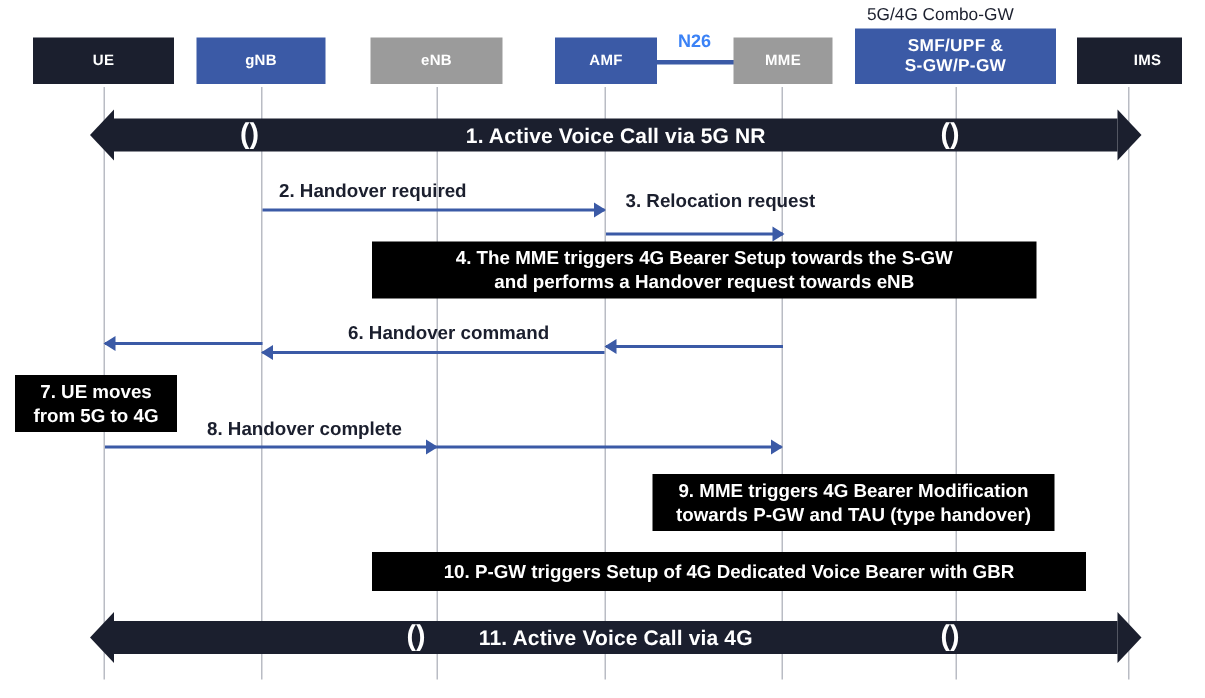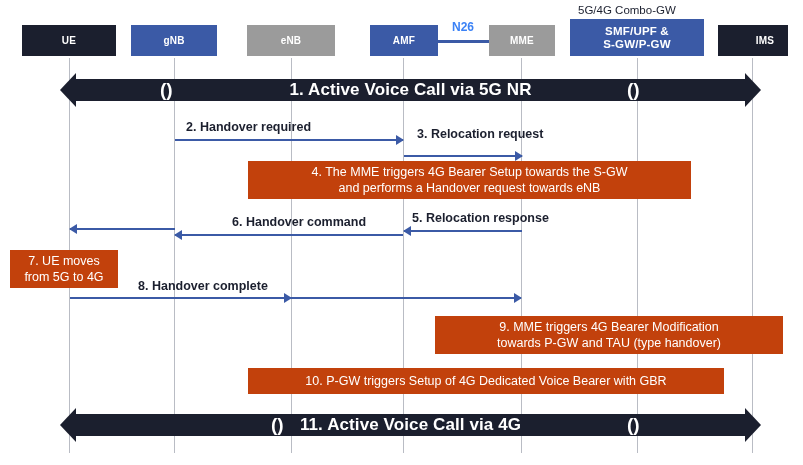--- a/index.html
+++ b/index.html
@@ -68,35 +68,35 @@
   .bigbar .cap{
     position:absolute;top:-6px;width:0;height:0;
     border-top:17px solid transparent;
     border-bottom:17px solid transparent;
   }
   .bigbar .capL{left:-16px;border-right:16px solid #1b1f2e;}
   .bigbar .capR{right:-16px;border-left:16px solid #1b1f2e;}
   .bigbar .txt{
     position:absolute;width:100%;top:0;height:22px;
     display:flex;align-items:center;justify-content:center;
-    color:#ffffff;font-weight:bold;font-size:17px;
+    color:#ffffff;font-weight:bold;font-size:14px;
     letter-spacing:.1px;
   }
   .tick{
     position:absolute;
     color:#ffffff;font-size:19px;font-weight:bold;
     line-height:22px;
   }
 
   
   .note{
     position:absolute;
-    background:#c2410c;
+    background:#000000;
     color:#ffffff;
-    font-weight:normal;
+    font-weight:bold;
     font-size:12.5px;
     line-height:1.3;
     display:flex;align-items:center;justify-content:center;
     text-align:center;
     box-sizing:border-box;
     padding:2px 6px;
     white-space:pre-line;
   }
 
   
@@ -178,21 +178,20 @@
   </div>
   <div class="msglabel" style="left:417px;top:127px;">3. Relocation request</div>
 
   <div class="note" style="left:248px;top:161px;width:443px;height:38px;">4. The MME triggers 4G Bearer Setup towards the S-GW
 and performs a Handover request towards eNB</div>
 
   <div class="msg blue" style="left:404px;top:230px;width:118px;">
     <div class="line"></div>
     <div class="headL"></div>
   </div>
-  <div class="msglabel" style="left:412px;top:211px;">5. Relocation response</div>
 
   <div class="msg blue" style="left:175px;top:234px;width:228px;">
     <div class="line"></div>
     <div class="headL"></div>
   </div>
   <div class="msg blue" style="left:70px;top:228px;width:105px;">
     <div class="line"></div>
     <div class="headL"></div>
   </div>
   <div class="msglabel" style="left:232px;top:215px;">6. Handover command</div>
@@ -203,21 +202,21 @@
   <div class="msg blue" style="left:70px;top:297px;width:221px;">
     <div class="line"></div>
     <div class="headR"></div>
   </div>
   <div class="msg blue" style="left:291px;top:297px;width:230px;">
     <div class="line"></div>
     <div class="headR"></div>
   </div>
   <div class="msglabel" style="left:138px;top:279px;">8. Handover complete</div>
 
-  <div class="note" style="left:435px;top:316px;width:348px;height:38px;">9. MME triggers 4G Bearer Modification
+  <div class="note" style="left:435px;top:316px;width:268px;height:38px;">9. MME triggers 4G Bearer Modification
 towards P-GW and TAU (type handover)</div>
 
   <div class="note" style="left:248px;top:368px;width:476px;height:26px;">10. P-GW triggers Setup of 4G Dedicated Voice Bearer with GBR</div>
 
   <div class="bigbar" style="left:76px;top:414px;width:669px;">
     <div class="cap capL"></div>
     <div class="cap capR"></div>
     <div class="tick" style="left:195px;top:0;">()</div>
     <div class="tick" style="left:551px;top:0;">()</div>
     <div class="txt">11. Active Voice Call via 4G</div>

